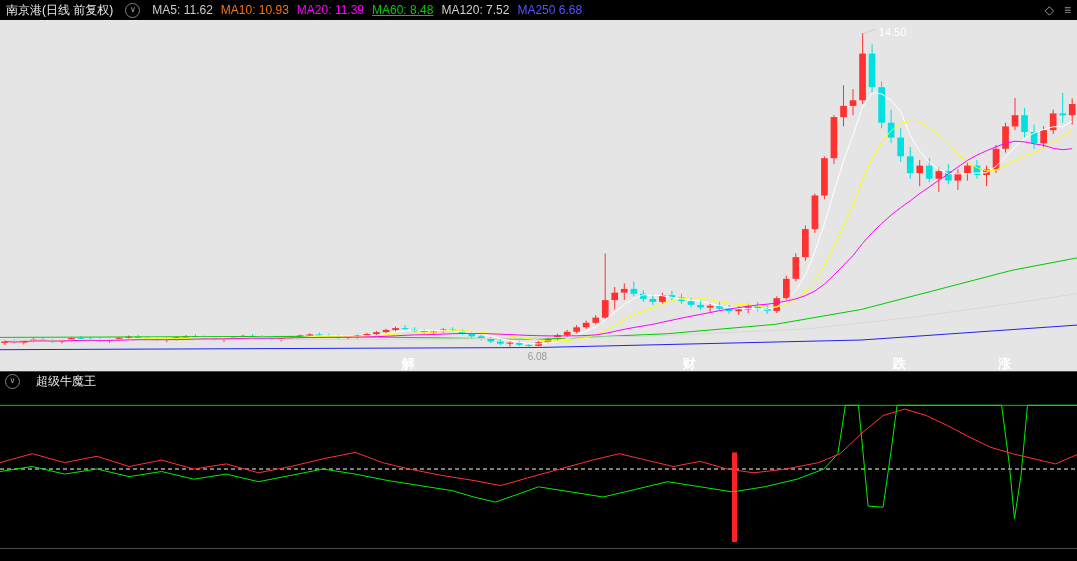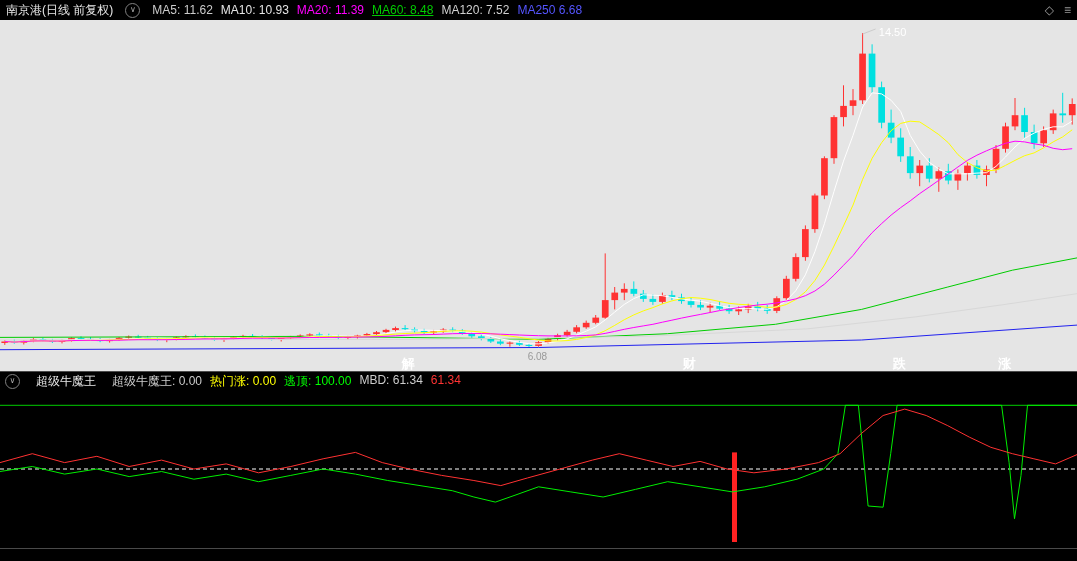--- a/index.html
+++ b/index.html
@@ -20,21 +20,21 @@
 </head>
 <body>
 
 <div class="screen">
 
   <div class="topbar">
     <span class="title">南京港(日线 前复权)</span>
     <span class="icon-circle">∨</span>
     <span class="ma-values">
         <span style="color: rgb(204, 204, 204);">MA5: 11.62</span>
-        <span style="color: #e5e5e5;">MA10: 10.93</span>
+        <span style="color: #f97316;">MA10: 10.93</span>
         <span style="color: rgb(255, 0, 255);">MA20: 11.39</span>
         <span style="color: rgb(0, 204, 0); text-decoration: underline;">MA60: 8.48</span>
         <span style="color: rgb(208, 208, 208);">MA120: 7.52</span>
         <span style="color: rgb(85, 85, 255);">MA250 6.68</span>
       </span>
     <span class="topbar-right">
         <span>◇</span>
         <span>≡</span>
       </span>
   </div>
@@ -281,27 +281,20 @@
         <text x="899.3" y="348" fill="#ffffff" font-size="13" text-anchor="middle" font-weight="bold">跌</text>
         <text x="1004.8" y="348" fill="#ffffff" font-size="13" text-anchor="middle" font-weight="bold">涨</text>
       </svg>
   </div>
 
   <div class="hr"></div>
 
   <div class="ind-header">
     <span class="icon-circle">∨</span>
     <span style="color:#e8e8e8;">超级牛魔王</span>
-    <span class="ma-values">
-        <span style="color: rgb(204, 204, 204);">超级牛魔王: 0.00</span>
-        <span style="color: rgb(255, 255, 0);">热门涨: 0.00</span>
-        <span style="color: rgb(0, 255, 0);">逃顶: 100.00</span>
-        <span style="color: rgb(204, 204, 204);">MBD: 61.34</span>
-        <span style="color: rgb(255, 51, 51);">61.34</span>
-      </span>
   </div>
 
   <div class="ind-panel">
     <svg id="ind-svg" width="1077" height="158" viewBox="0 0 1077 158">
         <line x1="0" y1="15.3" x2="1077" y2="15.3" stroke="#00cc00" stroke-width="1"></line>
         <line x1="0" y1="79.0" x2="1077" y2="79.0" stroke="#ffffff" stroke-width="1" stroke-dasharray="4 3"></line>
         <rect x="732.0" y="62.4" width="5" height="89.6" fill="#ff2222"></rect>
         <polyline points="0.0,81.5 32.3,76.5 64.6,84.1 96.9,79.0 129.2,86.6 161.5,81.5 193.9,89.2 226.2,84.1 258.5,91.7 290.8,85.4 323.1,79.0 355.4,84.1 387.7,90.5 420.0,95.6 452.3,100.7 473.9,107.0 495.4,112.1 517.0,104.5 538.5,96.8 570.8,101.9 603.1,107.0 635.4,99.4 667.7,91.7 700.1,96.8 732.4,101.9 764.7,96.8 797.0,89.2 823.9,79.0 837.9,63.7 845.4,15.3 858.4,15.3 861.6,47.1 868.1,116.0 883.1,117.2 890.7,63.7 897.1,15.3 1001.6,15.3 1009.1,72.6 1014.5,128.7 1021.0,85.4 1027.5,15.3 1077.0,15.3" fill="none" stroke="#00ee00" stroke-width="1"></polyline>
         <polyline points="0.0,72.6 32.3,63.7 64.6,72.6 96.9,66.3 129.2,76.5 161.5,70.1 193.9,79.0 226.2,73.9 258.5,82.8 290.8,76.5 323.1,68.8 355.4,62.4 382.3,72.6 409.3,79.0 441.6,85.4 473.9,90.5 500.8,95.6 527.7,87.9 560.0,79.0 592.4,70.1 619.3,63.7 646.2,70.1 673.1,76.5 700.1,71.4 727.0,79.0 753.9,82.8 786.2,79.0 818.5,72.6 840.1,63.7 861.6,43.3 883.1,25.5 904.7,19.1 926.2,25.5 947.8,35.7 969.3,47.1 990.8,57.3 1012.4,63.7 1033.9,68.8 1055.5,73.9 1077.0,64.6" fill="none" stroke="#ff3232" stroke-width="1"></polyline>
       </svg>

